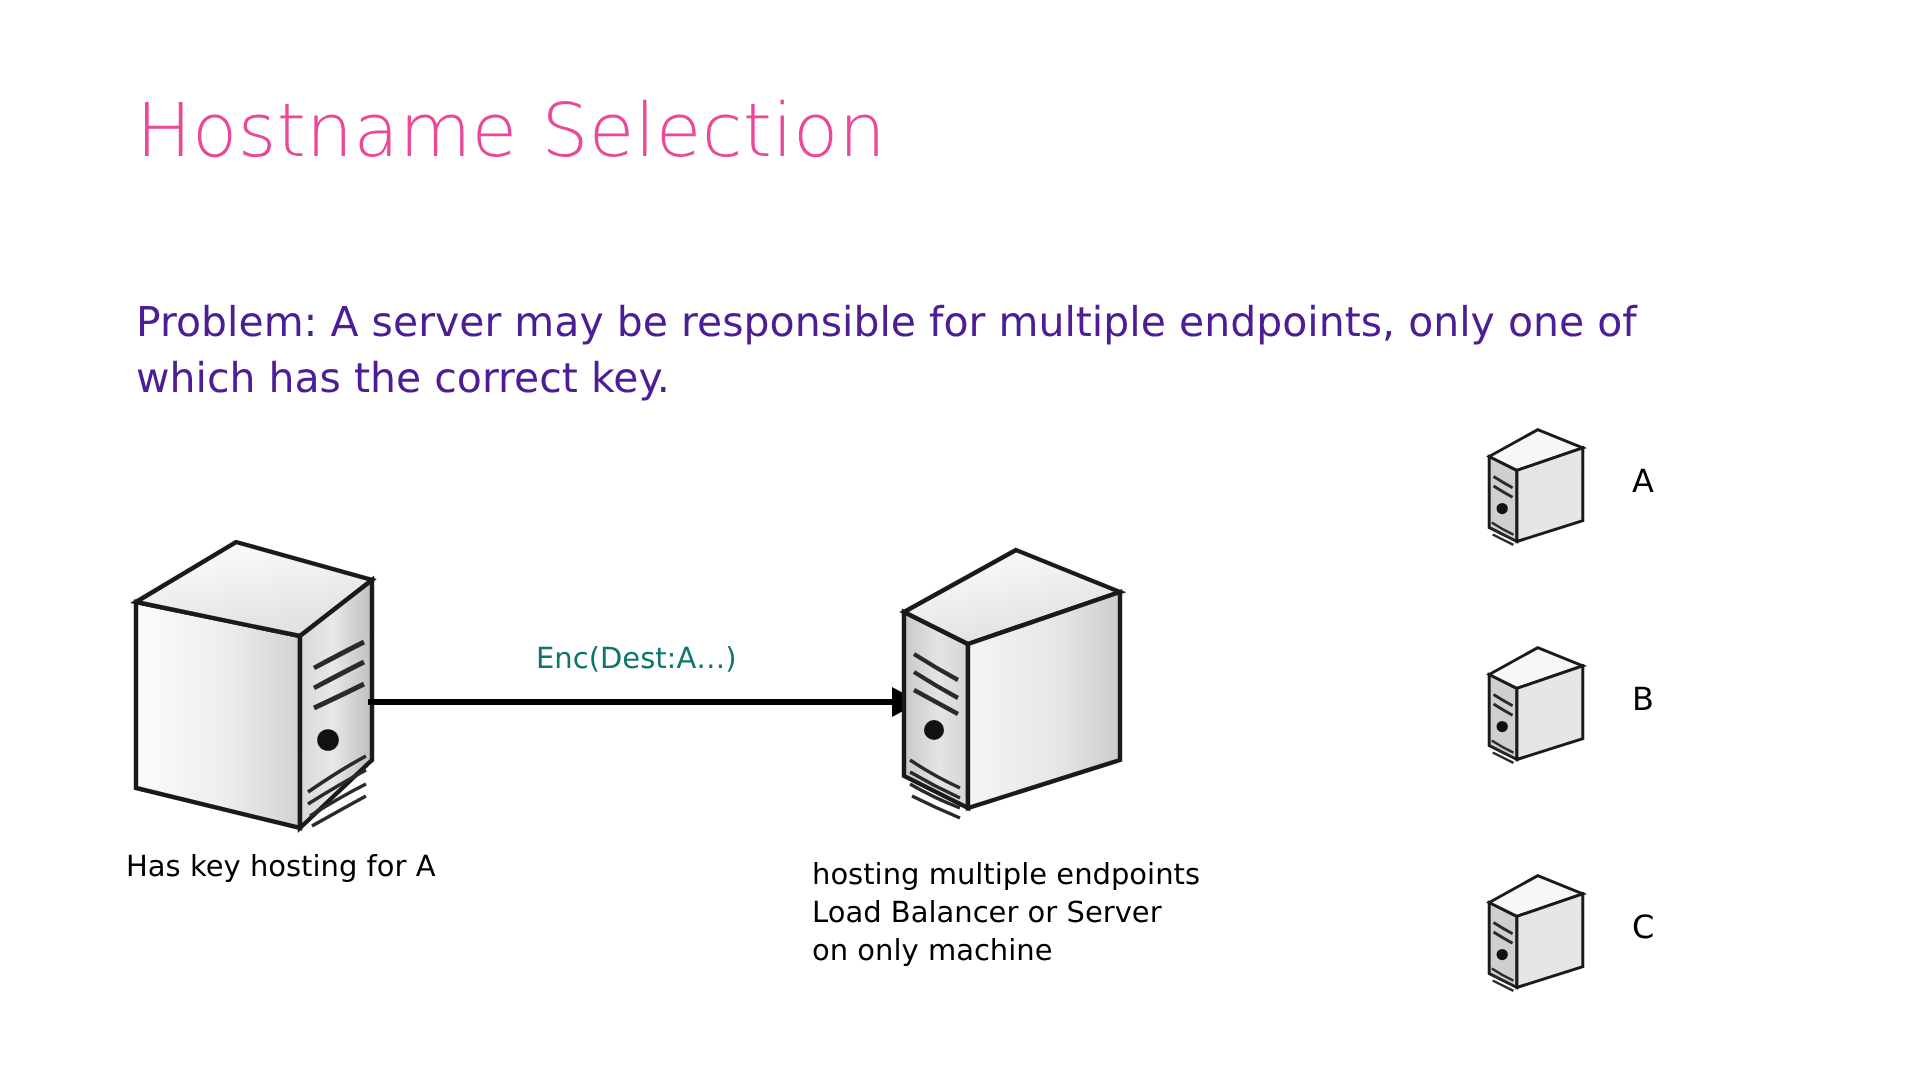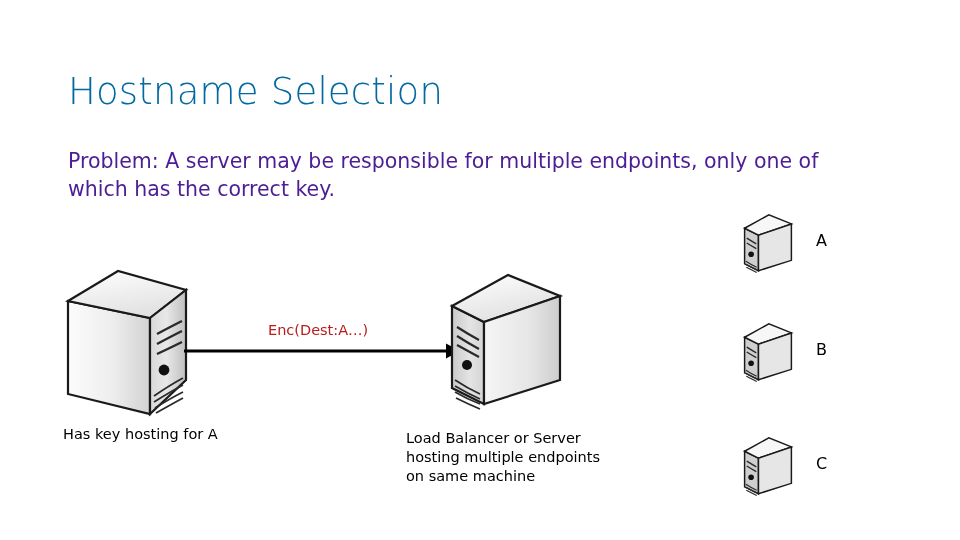--- a/index.html
+++ b/index.html
@@ -14,25 +14,25 @@
     position: relative;
     overflow: hidden;
     font-family: "DejaVu Sans", "Liberation Sans", sans-serif;
     color: #000000;
   }
 
   
   .slide-title {
     position: absolute;
     left: 68px;
-    top: 70px;
+    top: 44px;
     font-size: 37px;
     font-weight: 300;
     letter-spacing: 0.2px;
-    color: #0369a1;
+    color: #ec4899;
     white-space: nowrap;
     font-family: "DejaVu Sans", "Liberation Sans", sans-serif;
   }
 
   
   .problem-text {
     position: absolute;
     left: 68px;
     top: 147px;
     width: 815px;
@@ -58,21 +58,21 @@
     left: 184px;
     top: 340px;
     width: 276px;
     height: 22px;
   }
   .arrow-label {
     position: absolute;
     left: 268px;
     top: 322px;
     font-size: 14.5px;
-    color: #b91c1c;
+    color: #0f766e;
     white-space: nowrap;
     font-family: "DejaVu Sans", "Liberation Sans", sans-serif;
   }
 
   
   .caption {
     position: absolute;
     font-size: 14.5px;
     color: #000000;
     line-height: 19px;
@@ -230,16 +230,16 @@
     <path d="M9,110 Q21,118 34,124" fill="none" stroke="#2A2A2A" stroke-width="2.8"></path>
     <path d="M9,117 Q21,124 34,130" fill="none" stroke="#2A2A2A" stroke-width="2.8"></path>
     <path d="M10,124 Q22,130 34,136" fill="none" stroke="#2A2A2A" stroke-width="2.8"></path>
   </svg>
 </div>
 <div class="endpoint-label" style="left:816px; top:454px;">C</div>
 
 <div class="caption caption-left">Has key hosting for A</div>
 
 <div class="caption caption-center">
+  <div>hosting multiple endpoints</div>
   <div>Load Balancer or Server</div>
-  <div>hosting multiple endpoints</div>
-  <div>on same machine</div>
+  <div>on only machine</div>
 </div>
 
 </body></html>

